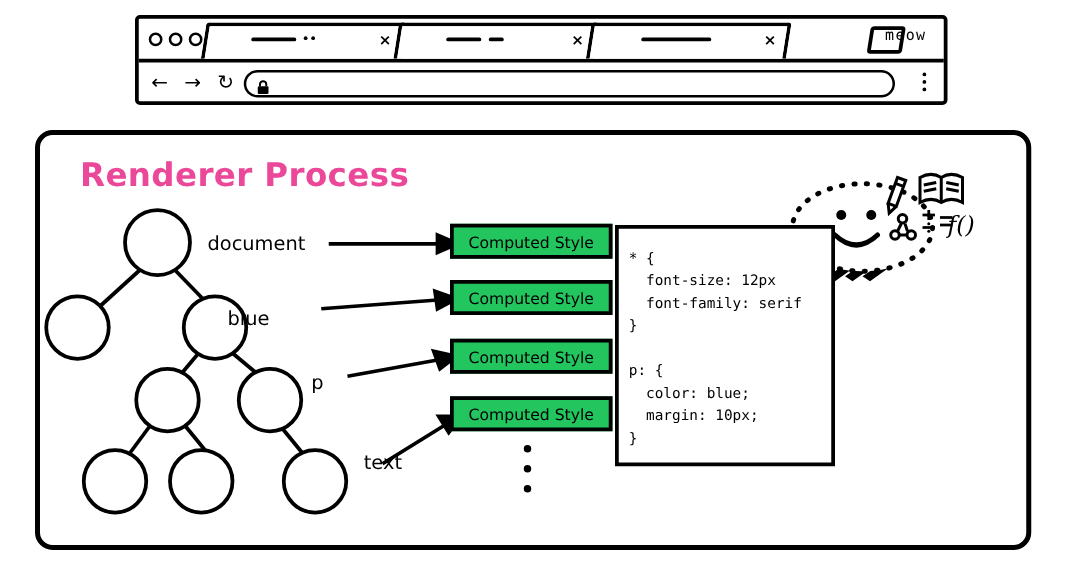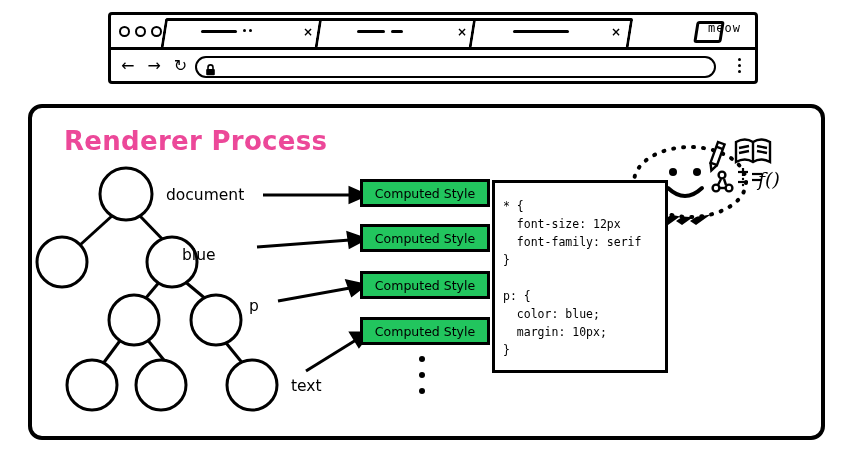--- a/index.html
+++ b/index.html
@@ -454,21 +454,21 @@
         <line x1="14" y1="6" x2="24" y2="6"></line>
         <line x1="14" y1="12" x2="24" y2="12"></line>
       </g>
     </g>
     <text x="758" y="186" font-family="DejaVu Serif, serif" font-style="italic" font-size="19" fill="#000">f()</text>
   </svg>
 
   <div class="label" style="left:166px; top:186px;">document</div>
   <div class="label" style="left:182px; top:246px;">blue</div>
   <div class="label" style="left:249px; top:297px;">p</div>
-  <div class="label" style="left:291px; top:377px;">text</div>
+  <div class="label" style="left:291px; top:361px;">text</div>
 
   <div class="cs-box" style="left:360px; top:179px;">Computed Style</div>
   <div class="cs-box" style="left:360px; top:224px;">Computed Style</div>
   <div class="cs-box" style="left:360px; top:271px;">Computed Style</div>
   <div class="cs-box" style="left:360px; top:317px;">Computed Style</div>
 
   <div class="vdots">
     <i></i>
       <i></i>
       <i></i>

